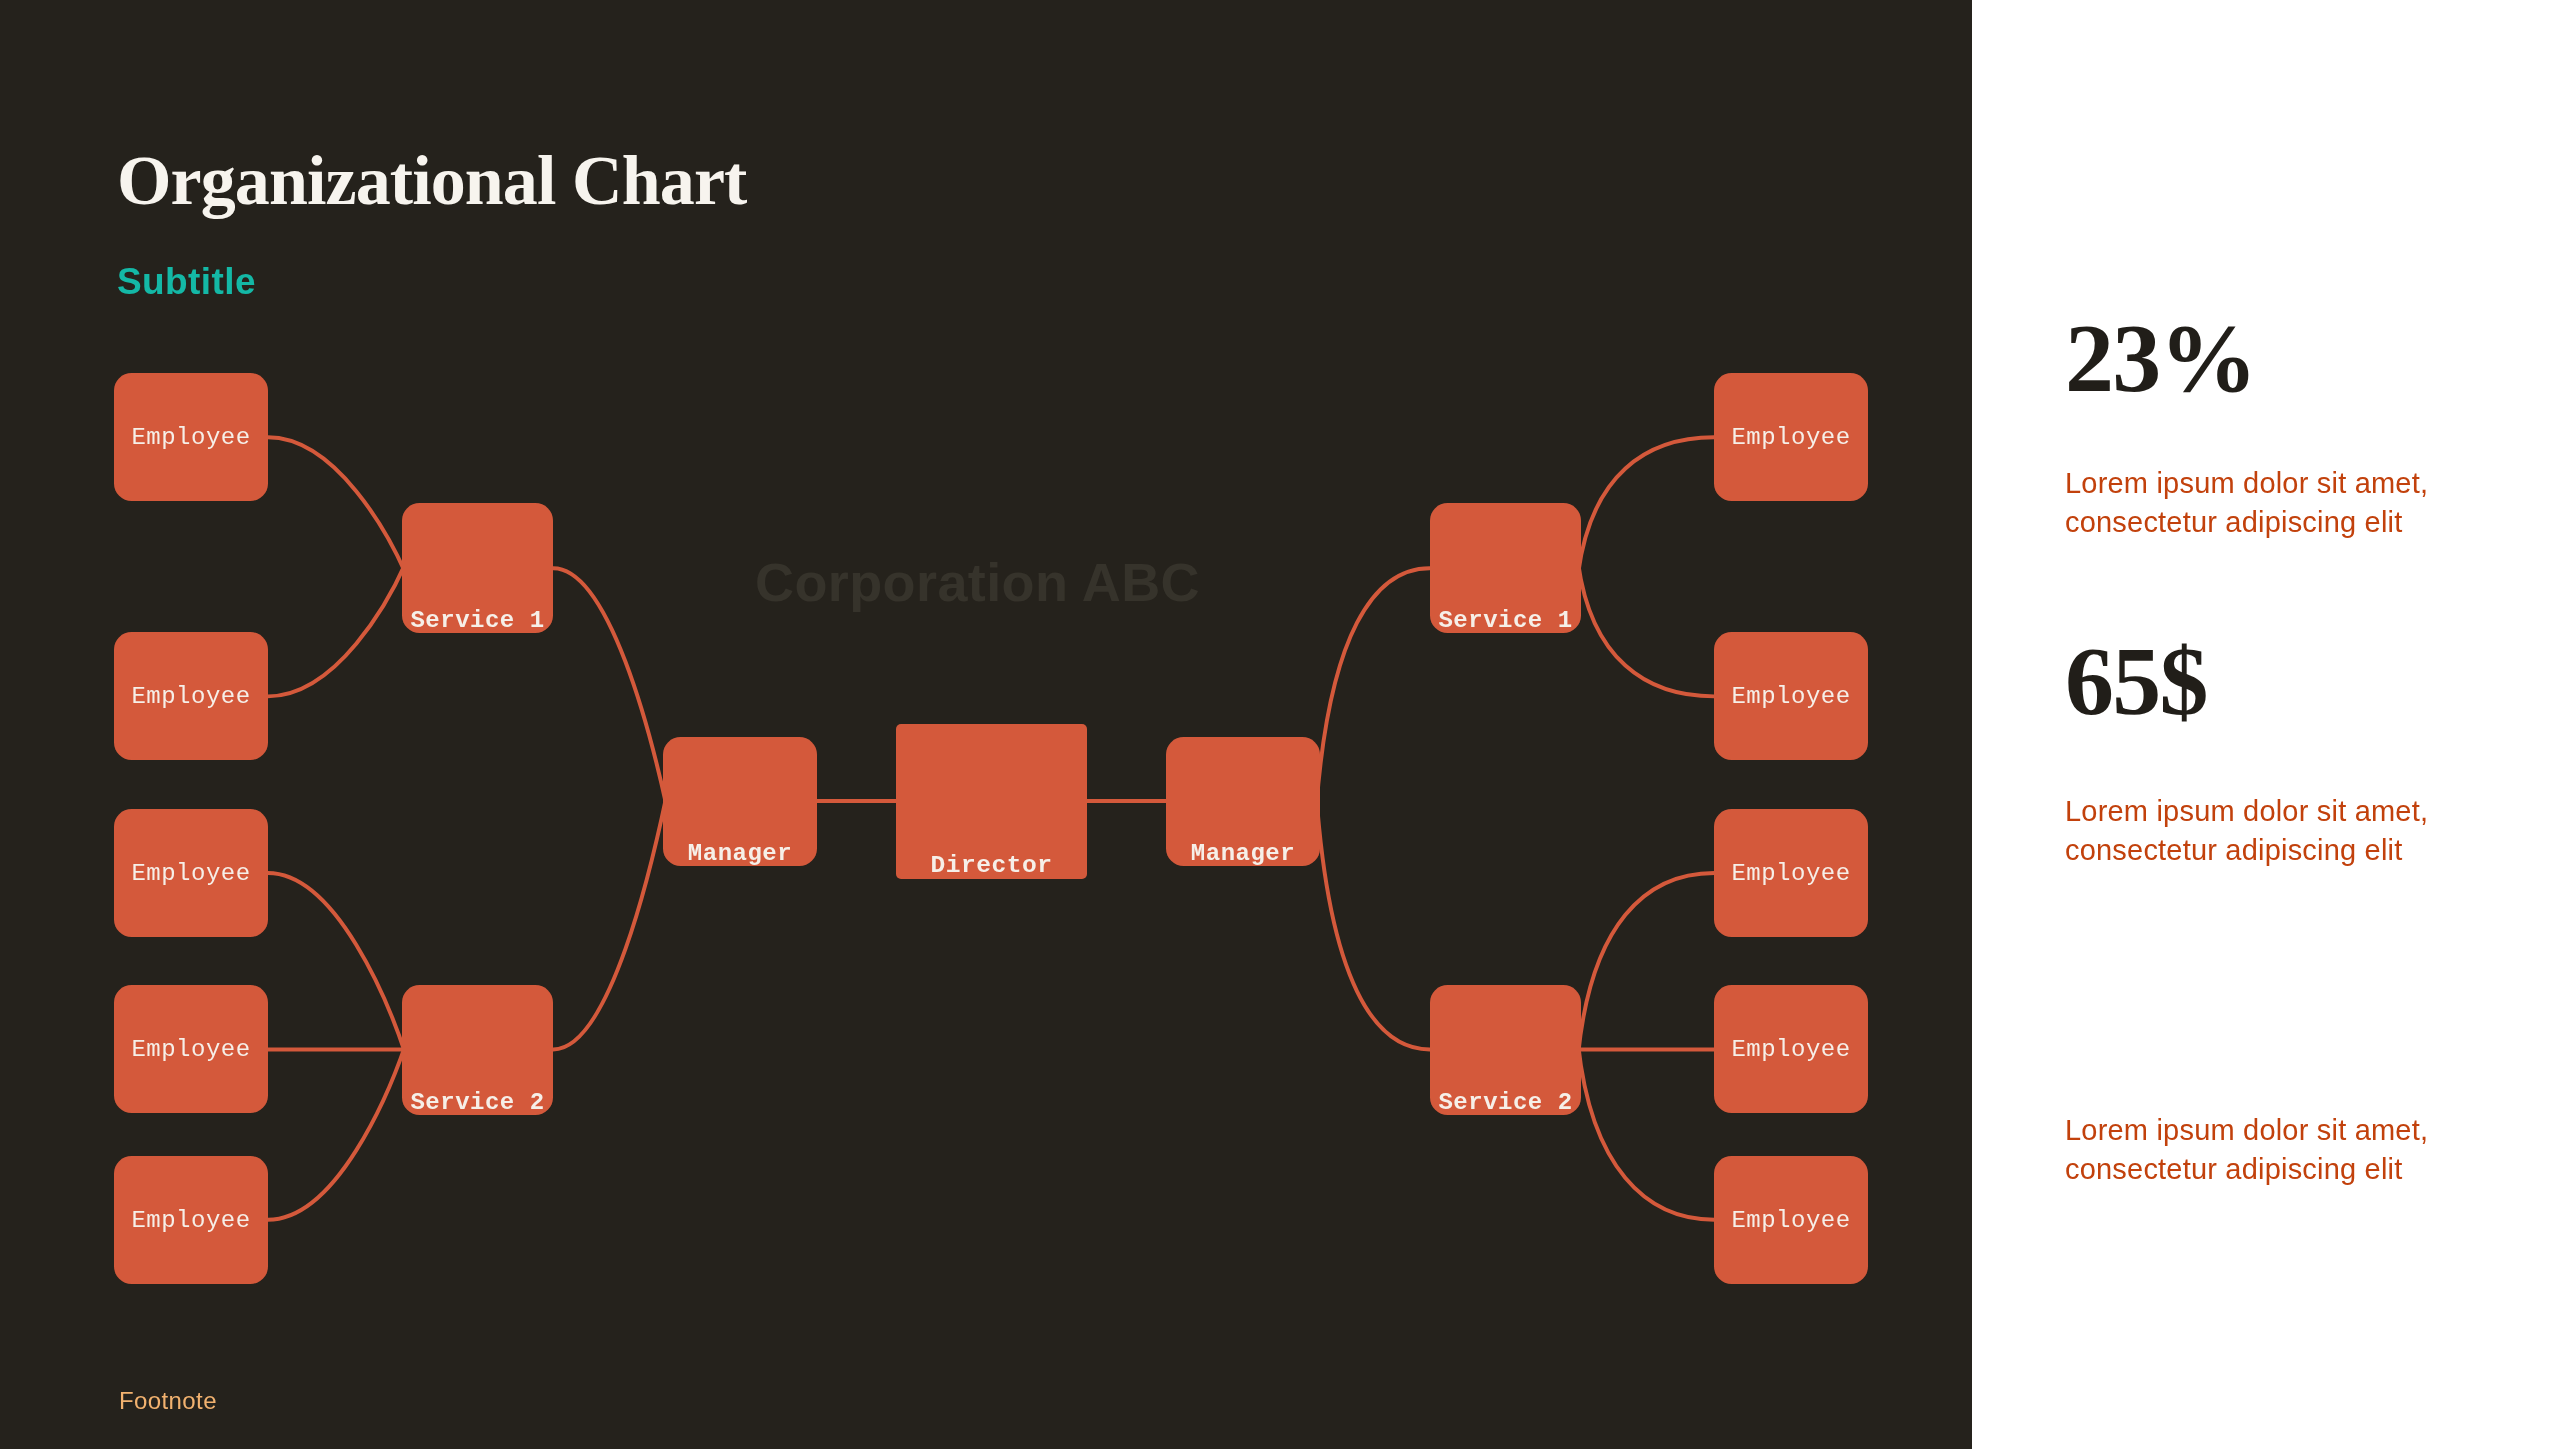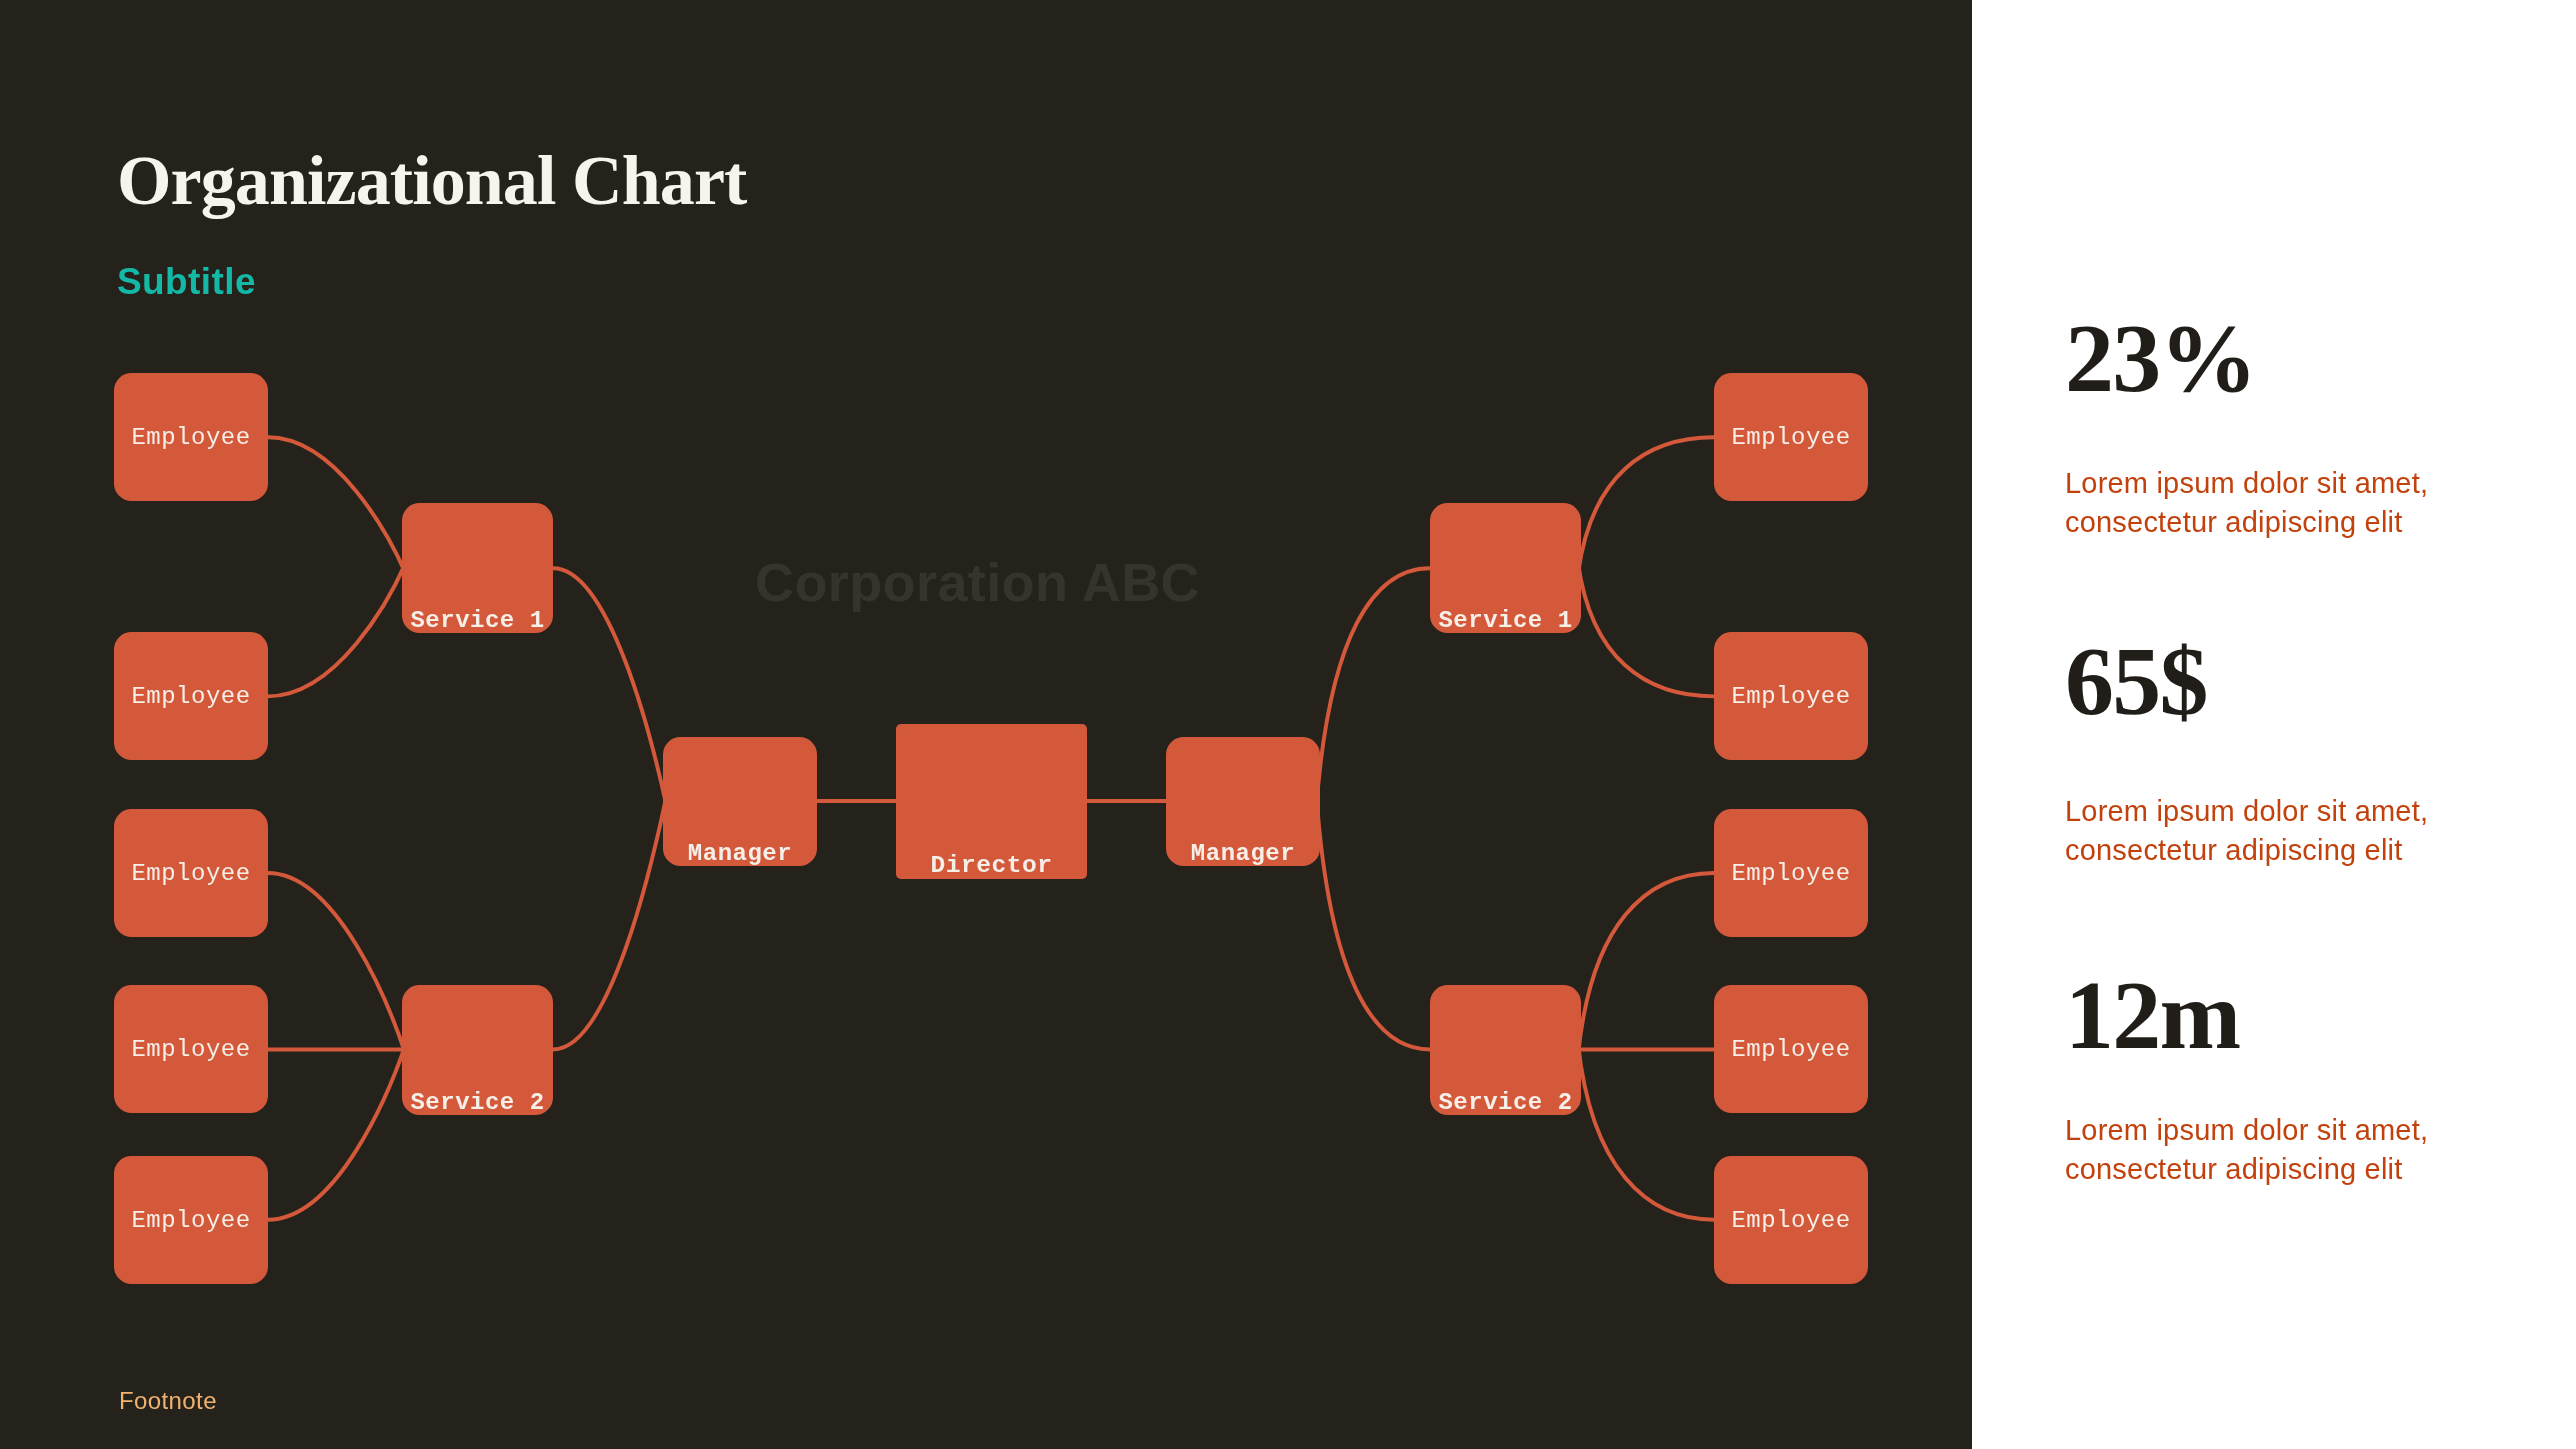--- a/index.html
+++ b/index.html
@@ -137,18 +137,17 @@
     <div class="footnote">Footnote</div>
   </div>
 
   <aside class="sidebar">
     <div class="stat-value" style="top:309px;">23%</div>
     <div class="stat-desc" style="top:464px;">Lorem ipsum dolor sit amet, consectetur adipiscing elit</div>
 
     <div class="stat-value" style="top:632px;">65$</div>
     <div class="stat-desc" style="top:792px;">Lorem ipsum dolor sit amet, consectetur adipiscing elit</div>
 
-    <div class="stat-value" style="top:966px;">12m</div>
     <div class="stat-desc" style="top:1111px;">Lorem ipsum dolor sit amet, consectetur adipiscing elit</div>
   </aside>
 
 </div>
 
 
 </body></html>

